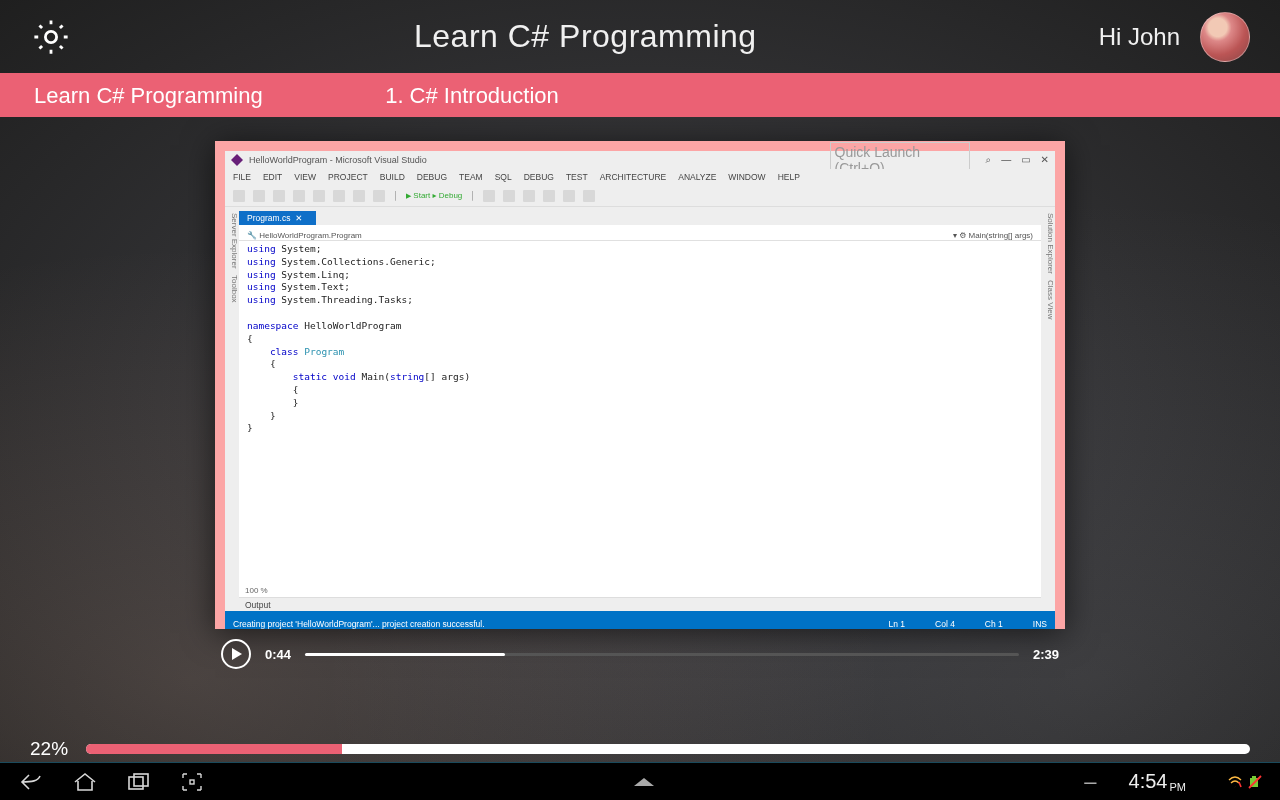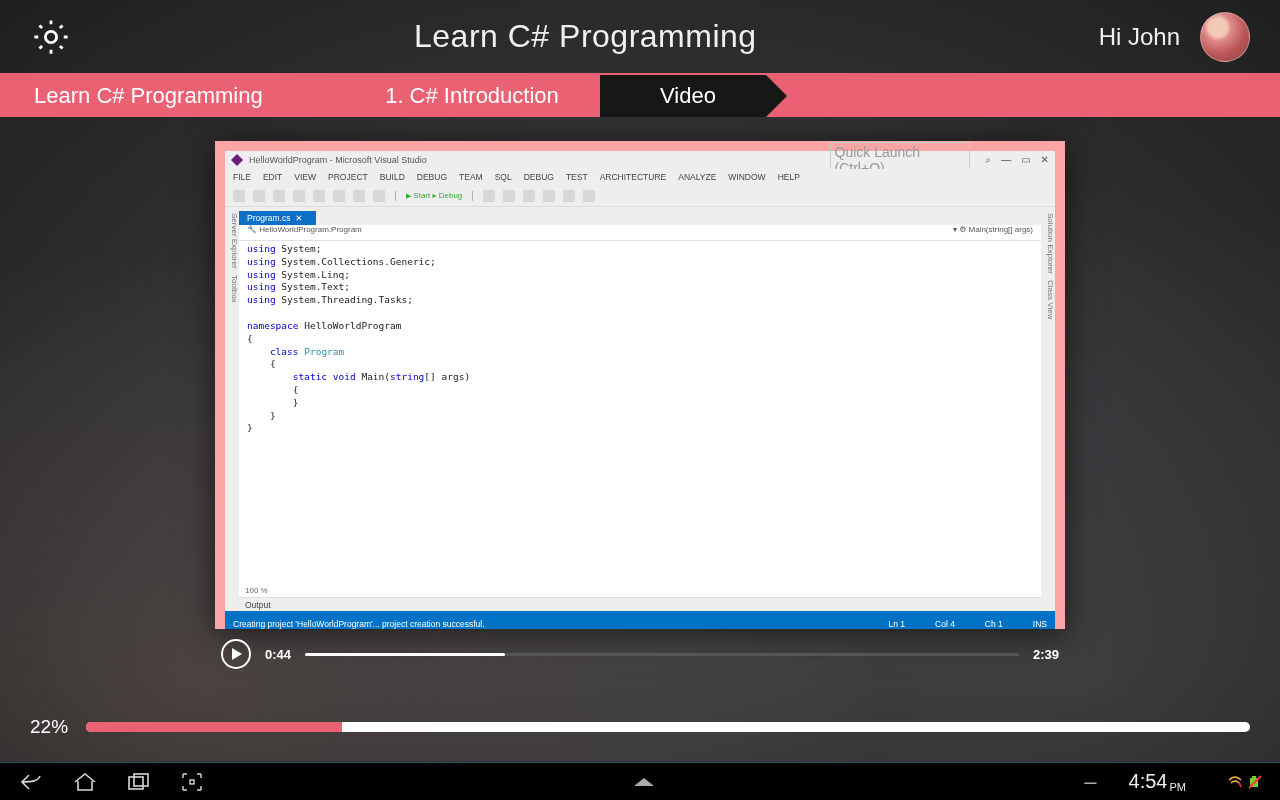--- a/index.html
+++ b/index.html
@@ -128,21 +128,21 @@
   display: flex; gap: 6px;
 }
 .editor { flex: 1; display: flex; flex-direction: column; }
 .tabrow { height: 18px; background: #eee; display: flex; align-items: flex-end; }
 .ftab {
   background: #0e6fc8; color: #fff; font-size: 8.5px;
   padding: 2px 14px 2px 8px;
 }
 .crumb {
   height: 16px; border-bottom: 1px solid #e0e0e0;
-  display: flex; align-items: flex-start; font-size: 8px; color: #555;
+  display: flex; align-items: flex-end; font-size: 8px; color: #555;
   padding: 0 8px;
 }
 .crumb .sep { flex: 1; }
 .code {
   flex: 1; padding: 2px 8px;
   font-family: Consolas, monospace; font-size: 9.5px;
   line-height: 1.35; color: #222;
   white-space: pre;
 }
 .kw { color: #0000c8; }
@@ -186,21 +186,21 @@
   flex: 1; height: 3px; background: #555; position: relative; border-radius: 2px;
   cursor: pointer;
 }
 .seek-fill {
   position: absolute; left: 0; top: 0; bottom: 0;
   background: #fff; border-radius: 2px;
 }
 
 
 .course-prog {
-  position: absolute; left: 30px; right: 30px; bottom: 62px;
+  position: absolute; left: 30px; right: 30px; bottom: 40px;
   display: flex; align-items: center; gap: 18px;
 }
 .pct { font-size: 19px; color: #fff; }
 .pbar {
   flex: 1; height: 10px; background: #fff; border-radius: 5px;
   overflow: hidden;
 }
 .pfill { height: 100%; background: #eb6174; }
 
 
@@ -237,21 +237,20 @@
     </svg>
   </div>
   <div class="app-title">Learn C# Programming</div>
   <div class="greeting">Hi John</div>
   <div class="avatar"></div>
 </div>
 
 <div class="ribbon">
   <div class="ribbon-seg seg1">Learn C# Programming</div>
   <div class="ribbon-seg seg2">1. C# Introduction</div>
-  <div class="ribbon-seg dark seg3">Video</div>
   <div class="ribbon-seg seg-rest"></div>
 </div>
 
 <div class="video-wrap">
   <div class="video-box">
     <div class="vs">
       <div class="vs-title">
         <div class="vs-logo"></div>
         <div class="vs-title-text">HelloWorldProgram - Microsoft Visual Studio</div>
         <div class="ql">Quick Launch (Ctrl+Q)</div>

